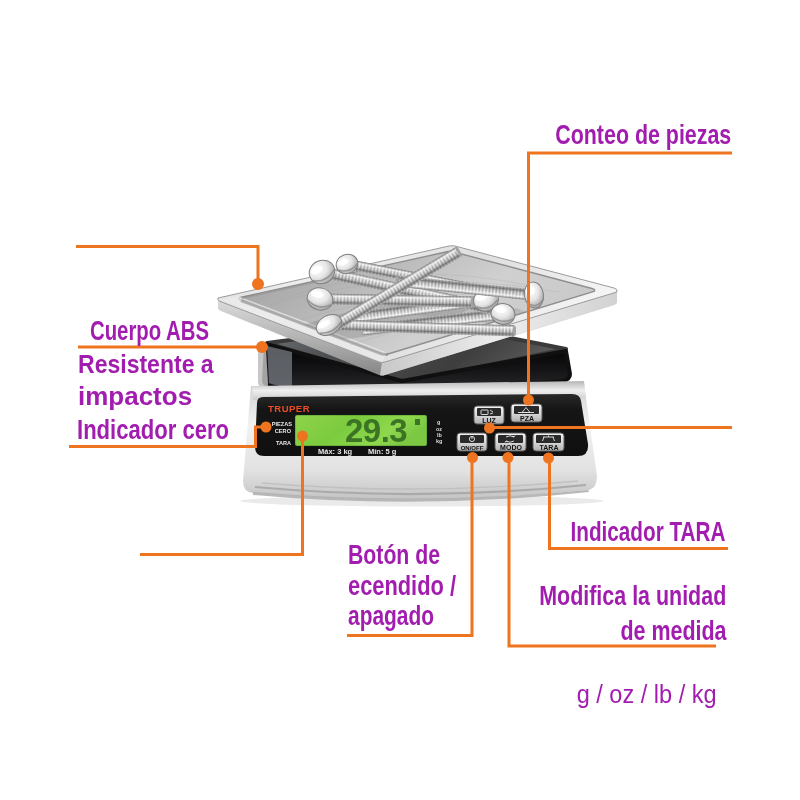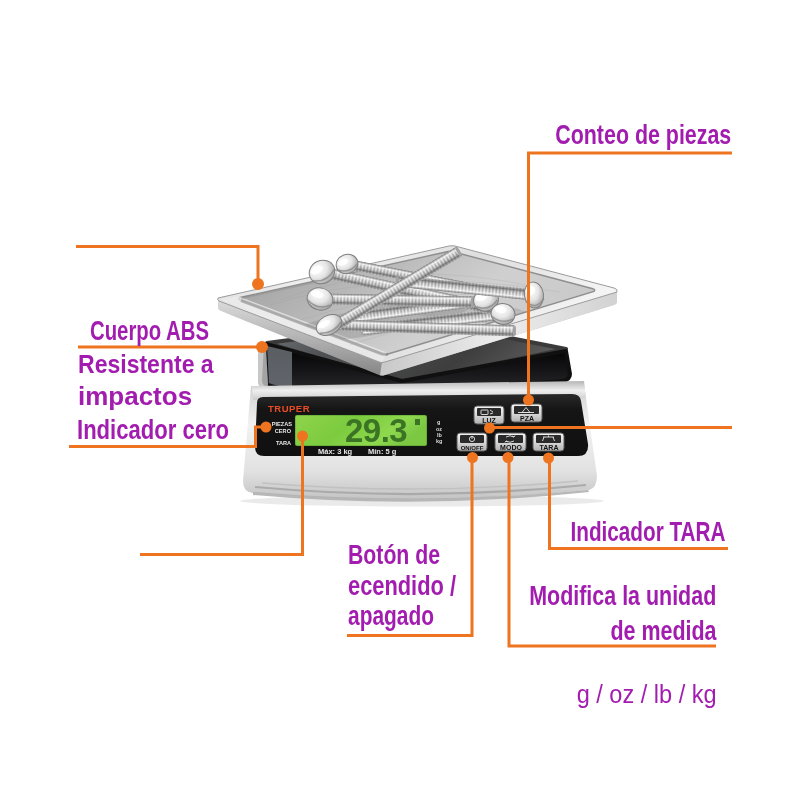--- a/index.html
+++ b/index.html
@@ -330,16 +330,16 @@
 <circle cx="508" cy="457.5" r="5.5"></circle>
 </g>
 </svg>
 
 <div class="lbl b rgt" style="right:69px;top:120px;"><span style="transform:scaleX(0.7643)">Conteo de piezas</span></div>
 <div class="lbl b lft" style="left:90px;top:316px;"><span style="transform:scaleX(0.7262)">Cuerpo ABS</span></div>
 <div class="lbl r lft" style="left:78px;top:348px;line-height:32px;font-weight:bold;"><span style="transform:scaleX(0.8856)">Resistente a</span><br><span style="transform:scaleX(0.9995)">impactos</span></div>
 <div class="lbl b lft" style="left:69px;top:415px;margin-left:8px;"><span style="transform:scaleX(0.7878)">Indicador cero</span></div>
 <div class="lbl b rgt" style="right:75px;top:517px;"><span style="transform:scaleX(0.7399)">Indicador TARA</span></div>
 <div class="lbl b lft" style="left:348px;top:540px;line-height:30.5px;"><span style="transform:scaleX(0.7584)">Botón de</span><br><span style="transform:scaleX(0.78)">ecendido /</span><br><span style="transform:scaleX(0.7469)">apagado</span></div>
-<div class="lbl b rgt" style="right:84px;top:578px;line-height:35px;"><span style="transform:scaleX(0.7657)">Modifica la unidad</span><br><span style="transform:scaleX(0.7654)">de medida</span></div>
+<div class="lbl b rgt" style="right:74px;top:578px;line-height:35px;"><span style="transform:scaleX(0.7657)">Modifica la unidad</span><br><span style="transform:scaleX(0.7654)">de medida</span></div>
 <div class="lbl r rgt" style="right:83px;top:650px;margin-top:29px;"><span style="transform:scaleX(0.9053)">g / oz / lb / kg</span></div>
 
 </div>
 
 </body></html>

